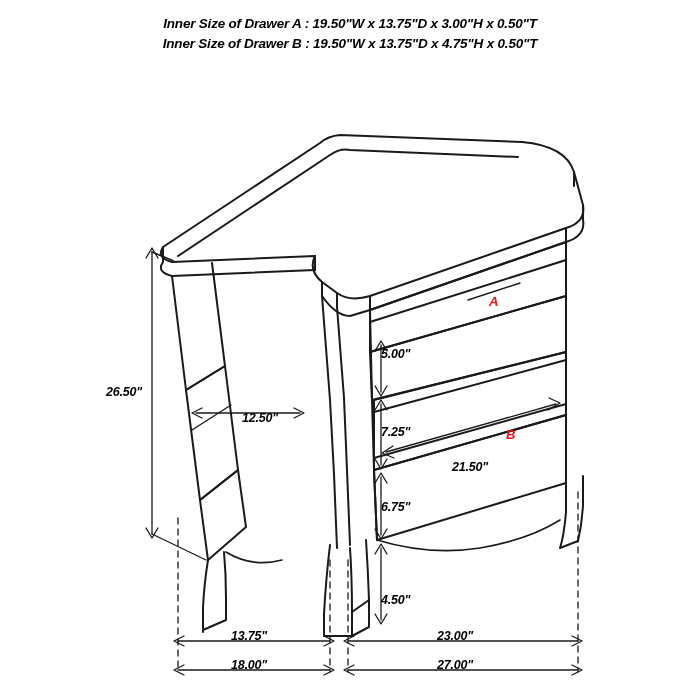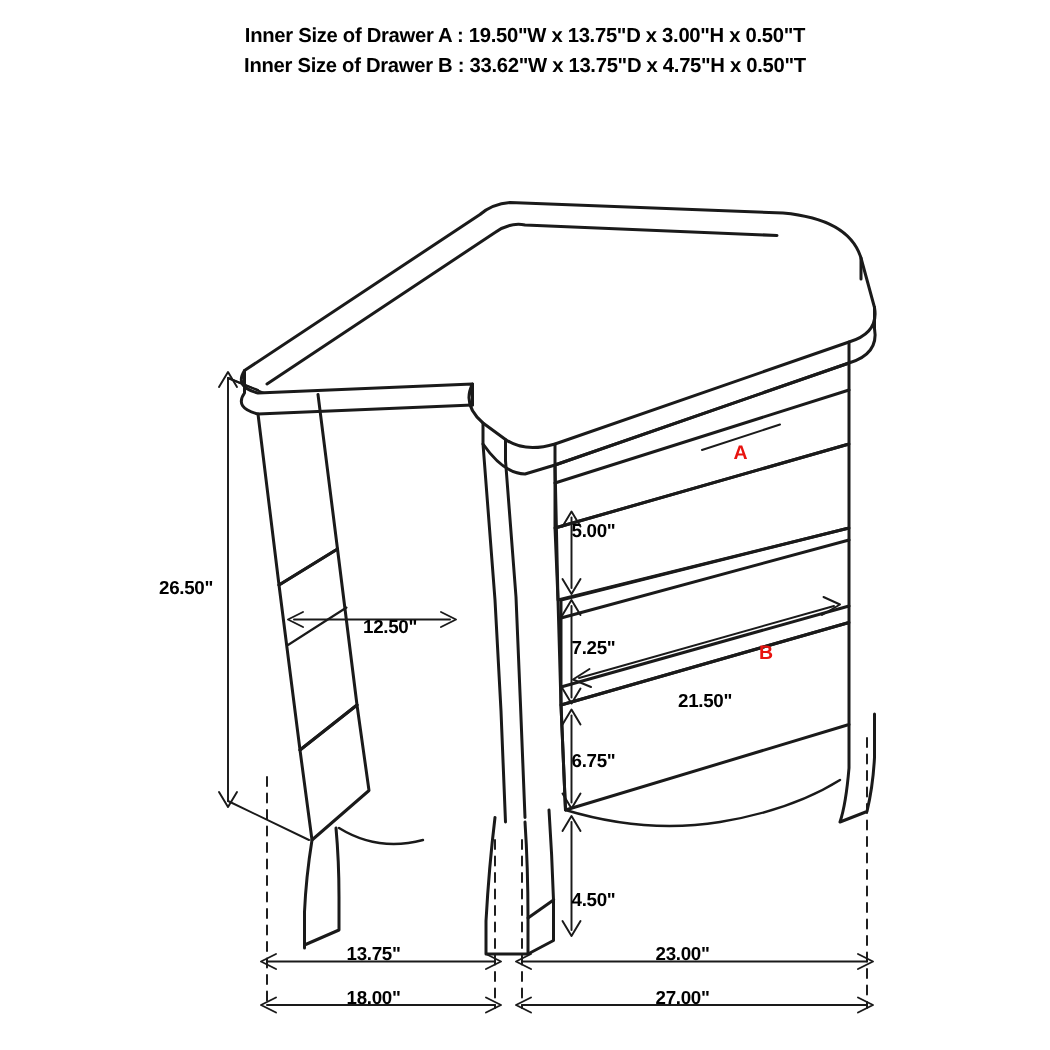--- a/index.html
+++ b/index.html
@@ -12,20 +12,21 @@
     height: 700px;
     font-family: "Liberation Sans", sans-serif;
     color: #000000;
     position: relative;
     overflow: hidden;
   }
   #page {
     position: relative;
     width: 700px;
     height: 640px;
+    font-style: italic;
   }
   .header {
     position: absolute;
     top: 14px;
     left: 0;
     width: 700px;
     text-align: center;
     font-size: 13.5px;
     font-weight: bold;
     line-height: 20px;
@@ -55,21 +56,21 @@
     color: #e8130f;
   }
 </style>
 </head>
 <body>
 
 <div id="page">
 
   <div class="header">
     <div>Inner Size of Drawer A : 19.50"W x 13.75"D x 3.00"H x 0.50"T</div>
-    <div>Inner Size of Drawer B : 33.62"W x 13.75"D x 4.75"H x 0.50"T</div>
+    <div>Inner Size of Drawer B : 19.50"W x 13.75"D x 4.75"H x 0.50"T</div>
   </div>
 
   <svg class="diagram" viewBox="0 0 700 700">
     <g fill="none" stroke="#1a1a1a" stroke-width="2" stroke-linejoin="round" stroke-linecap="round">
 
       <g>
         <path d="M340 135 L522 142 Q566 146 574 172 L583 205 Q586 222 566 228 L370 296
                  Q350 302 337 293 L322 282 Q308 270 315 256 L172 262
                  Q156 258 163 247 L320 143 Q328 136 340 135 Z"></path>
 

